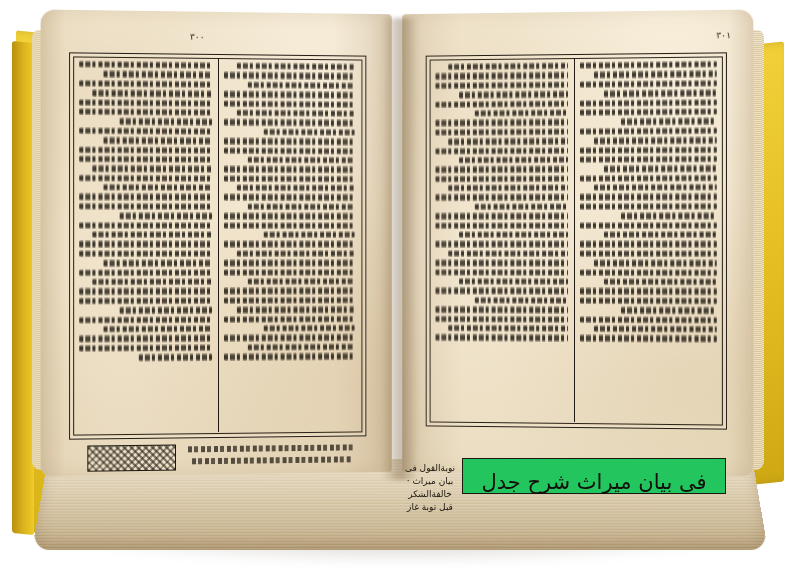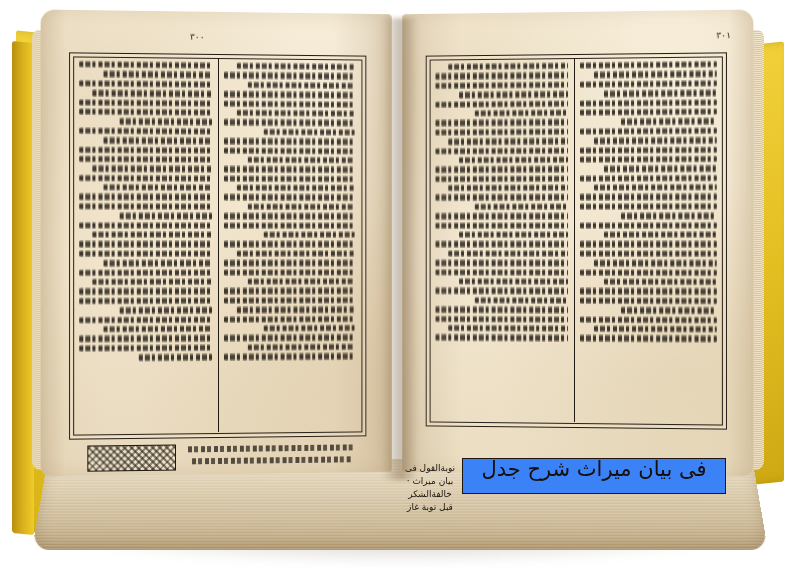--- a/index.html
+++ b/index.html
@@ -209,23 +209,23 @@
   }
   .tline.short-90 { width: 90%; }
   .tline.short-82 { width: 82%; }
   .tline.short-70 { width: 70%; }
   .tline.short-55 { width: 55%; }
 
   
   .heading-panel {
     position: absolute;
     border: 1.6px solid #1d1710;
-    background: #3b82f6;
+    background: #22c55e;
     display: flex;
-    align-items: flex-start;
+    align-items: flex-end;
     justify-content: center;
     direction: rtl;
   }
   .heading-text {
     font-size: 21px;
     line-height: 1;
     color: #140f0a;
     font-family: "DejaVu Sans", sans-serif;
     letter-spacing: 1px;
     white-space: nowrap;

